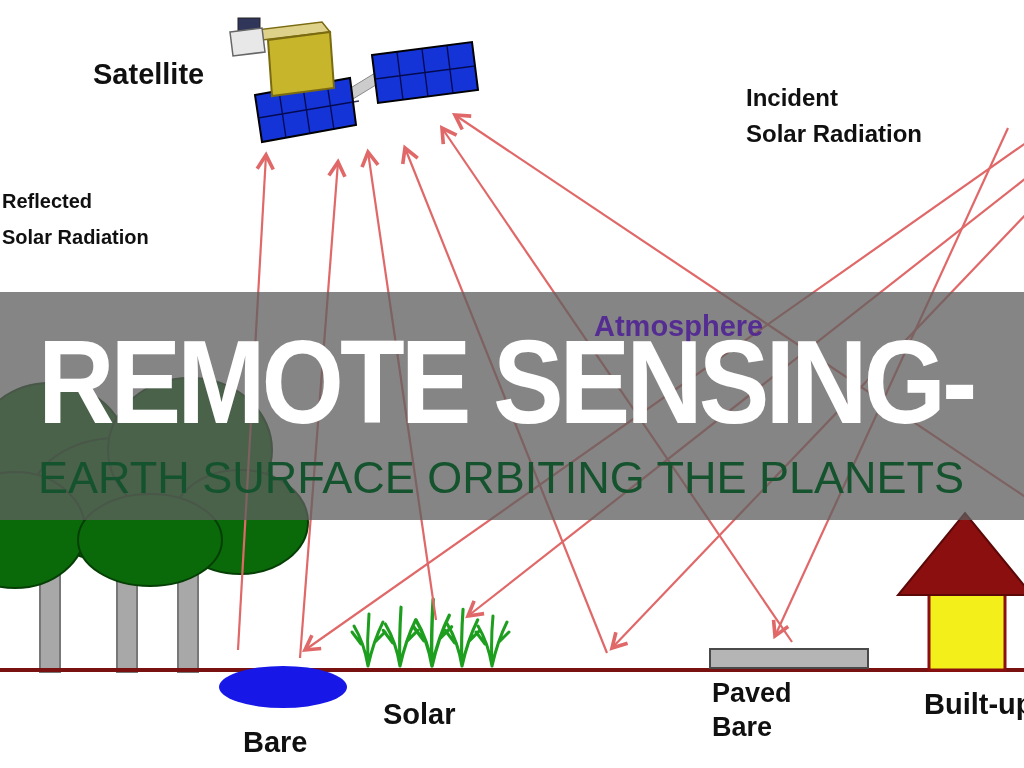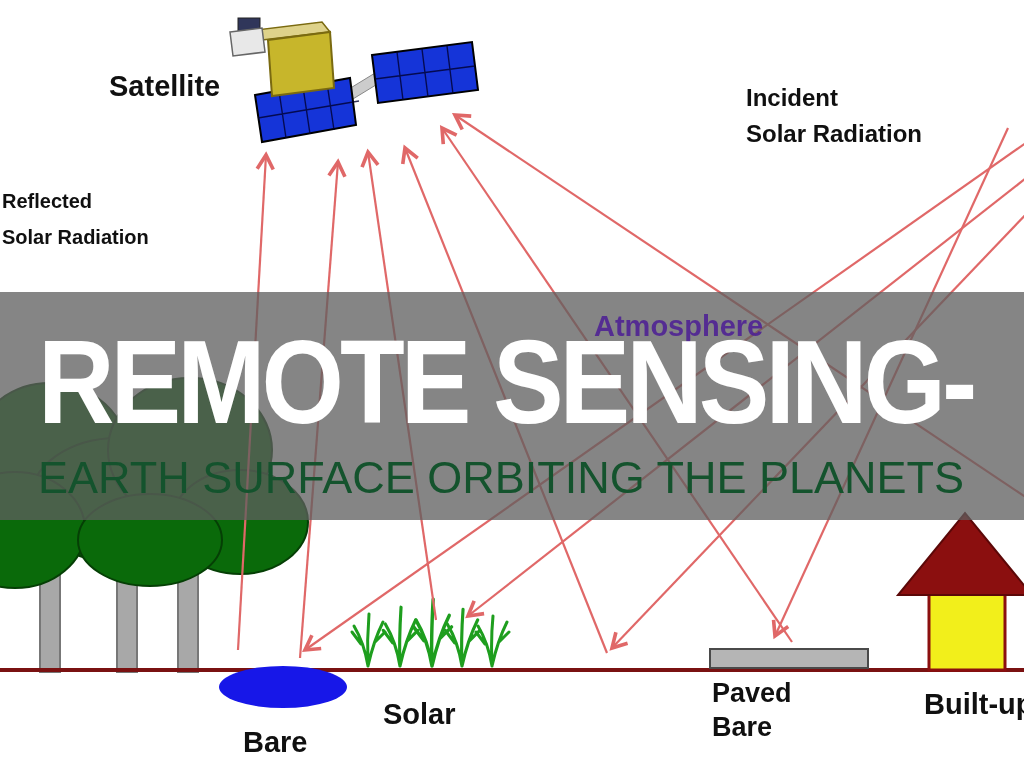--- a/index.html
+++ b/index.html
@@ -37,21 +37,21 @@
     transform:scaleY(1.12); transform-origin:left top;
     white-space:nowrap;
   }
   .subtitle {
     position:absolute; left:38px; top:455px; z-index:5;
     color:#14532d; font-weight:normal;
     font-size:45px; line-height:1; letter-spacing:0px;
     white-space:nowrap;
   }
 
-  .lbl-satellite { left:93px;  top:68px;margin-left:16px; }
+  .lbl-satellite { left:93px;  top:56px; }
   .lbl-incident  { left:746px; top:80px;  font-size:24px; }
   .lbl-reflected { left:2px;   top:183px; font-size:20px; }
   .lbl-forest    { left:14px;  top:694px; }
   .lbl-water     { left:243px; top:724px; }
   .lbl-grass     { left:383px; top:696px; }
   .lbl-baresoil  { left:538px; top:688px; }
   .lbl-paved     { left:712px; top:676px; font-size:27px; line-height:34px; }
   .lbl-builtup   { left:924px; top:686px; }
 </style>
 </head>

